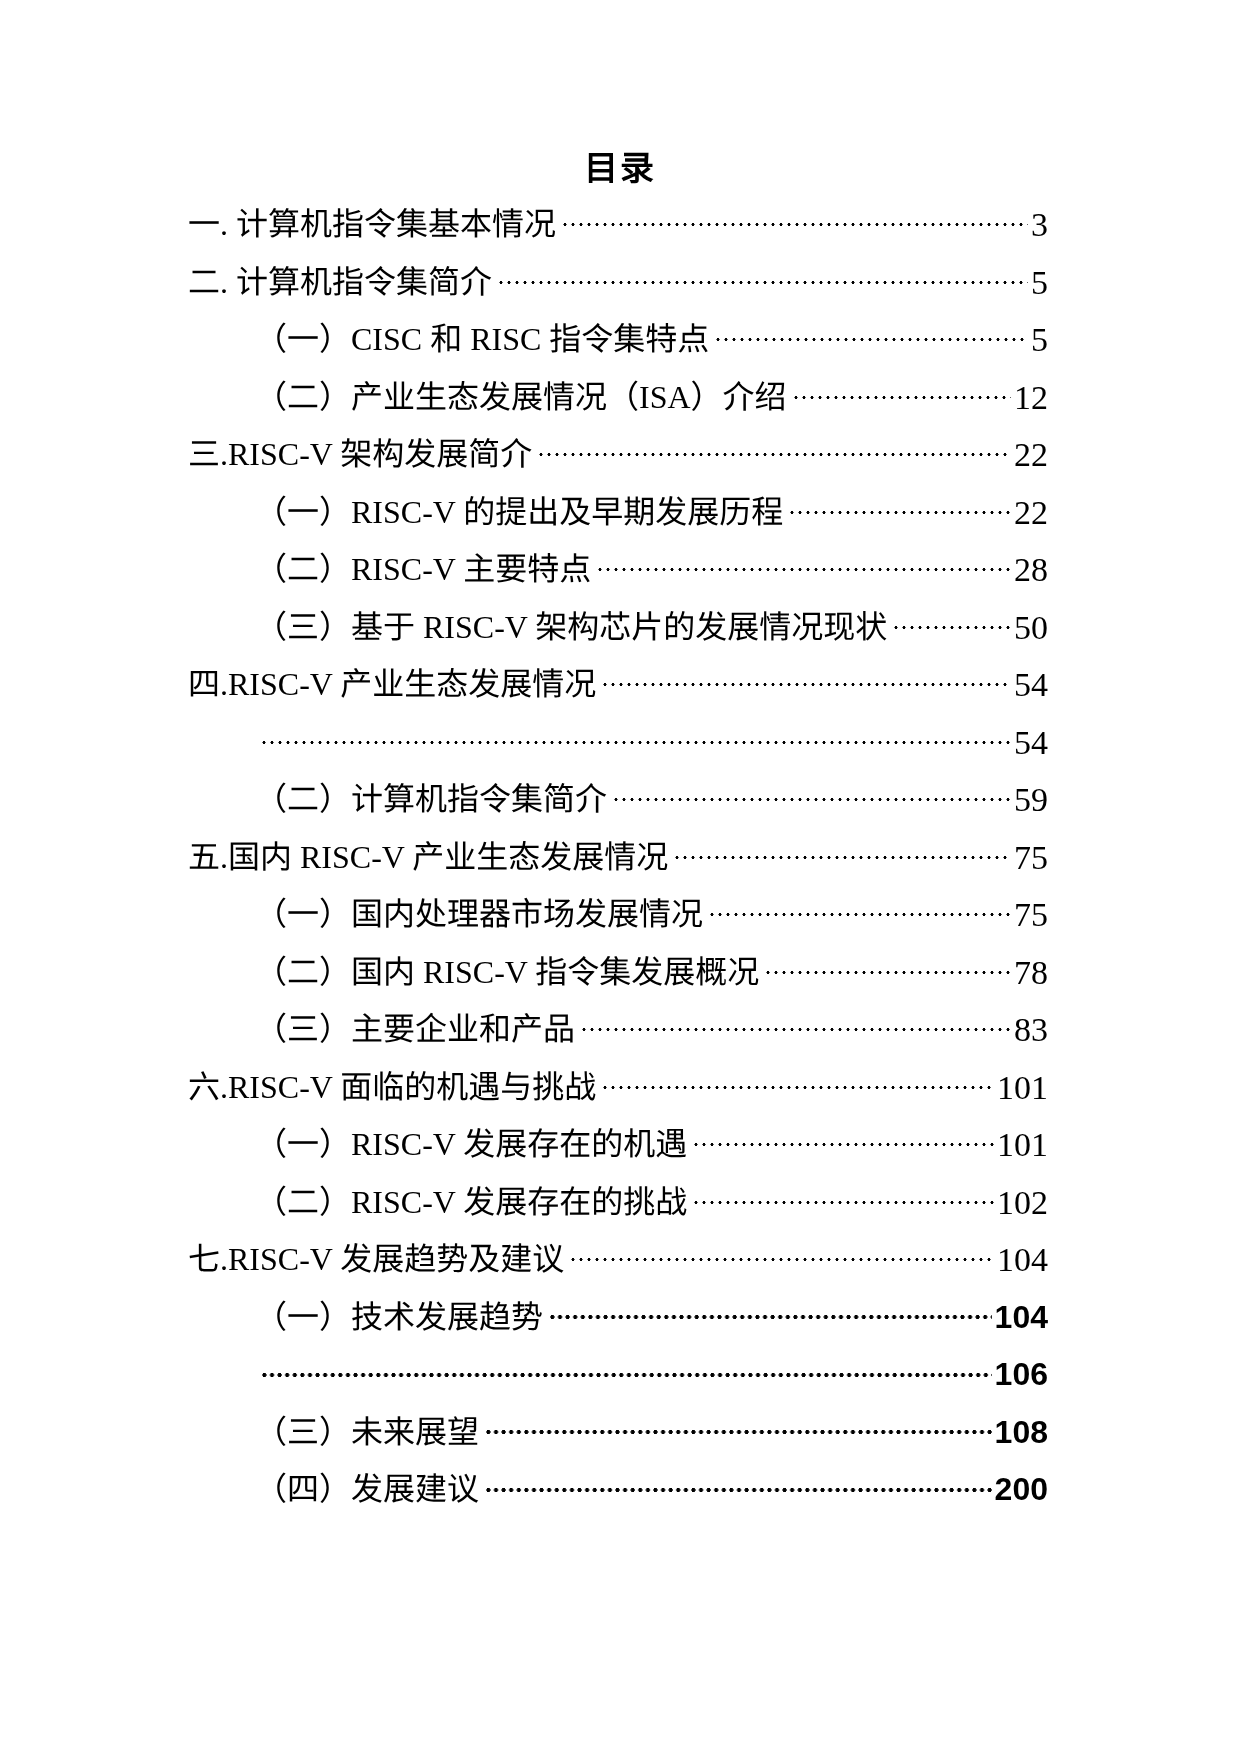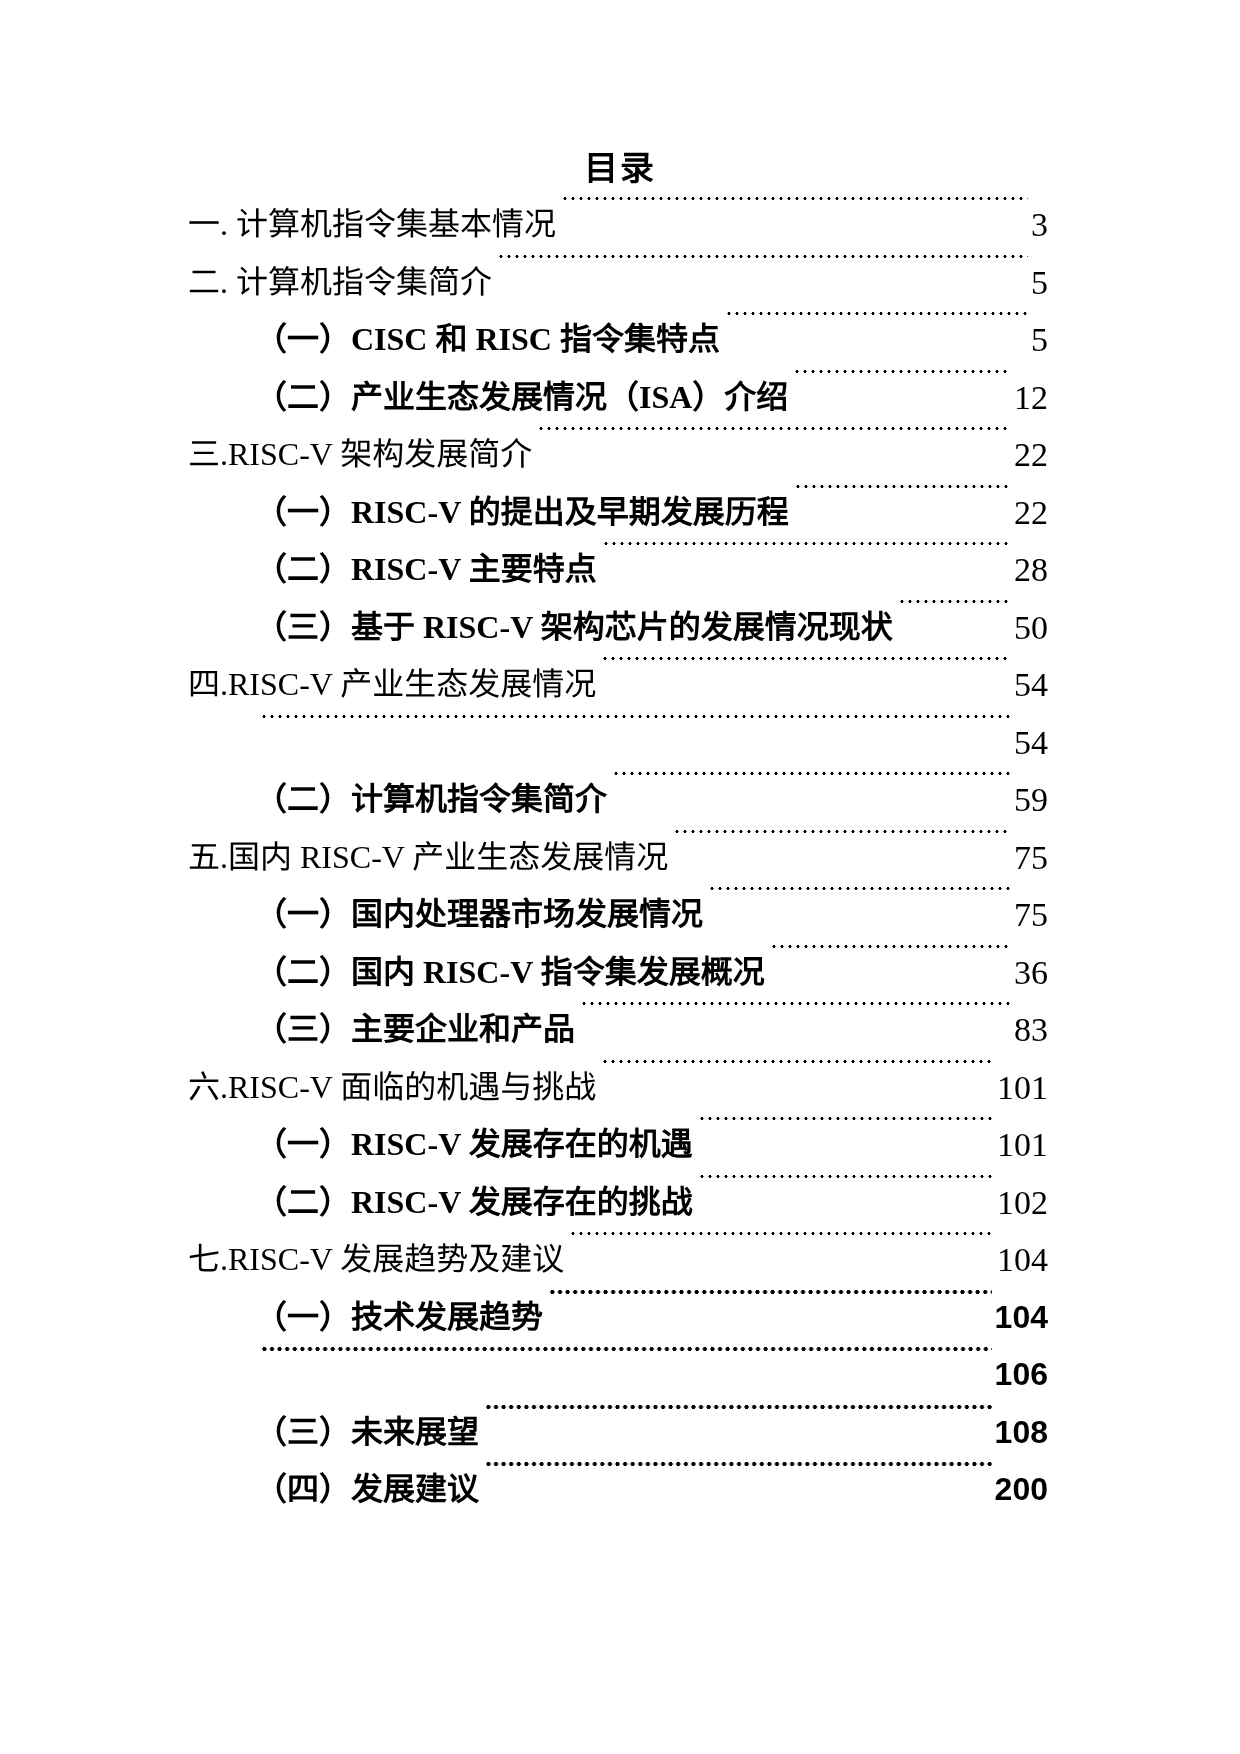--- a/index.html
+++ b/index.html
@@ -30,38 +30,38 @@
     letter-spacing: 2px;
   }
   .toc {
     position: absolute;
     top: 196px;
     left: 188px;
     width: 860px;
   }
   .toc-row {
     display: flex;
-    align-items: flex-start;
+    align-items: center;
     height: 57.5px;
     line-height: 57.5px;
     font-size: 32px;
     cursor: pointer;
   }
   .toc-row .label {
     flex: 0 0 auto;
     white-space: pre;
   }
   .lvl1 .label {
     font-weight: normal;
   }
   .lvl2 {
     padding-left: 67px;
   }
   .lvl2 .label {
-    font-weight: bold;
+    font-weight: normal;
   }
   .dots {
     flex: 1 1 auto;
     min-width: 14px;
     height: 5px;
     margin: 0 3px 0 7px;
     background-image: radial-gradient(circle at 2px 2.5px, #000 1.3px, transparent 1.8px);
     background-size: 8px 5px;
     background-repeat: repeat-x;
     background-position: left bottom;
@@ -160,21 +160,21 @@
       <span class="page">75</span>
     </div>
       <div class="toc-row lvl2">
       <span class="label">（一）国内处理器市场发展情况</span>
       <span class="dots"></span>
       <span class="page">75</span>
     </div>
       <div class="toc-row lvl2">
       <span class="label">（二）国内 RISC-V 指令集发展概况</span>
       <span class="dots"></span>
-      <span class="page">36</span>
+      <span class="page">78</span>
     </div>
       <div class="toc-row lvl2">
       <span class="label">（三）主要企业和产品</span>
       <span class="dots"></span>
       <span class="page">83</span>
     </div>
       <div class="toc-row lvl1">
       <span class="label">六.RISC-V 面临的机遇与挑战</span>
       <span class="dots"></span>
       <span class="page">101</span>

